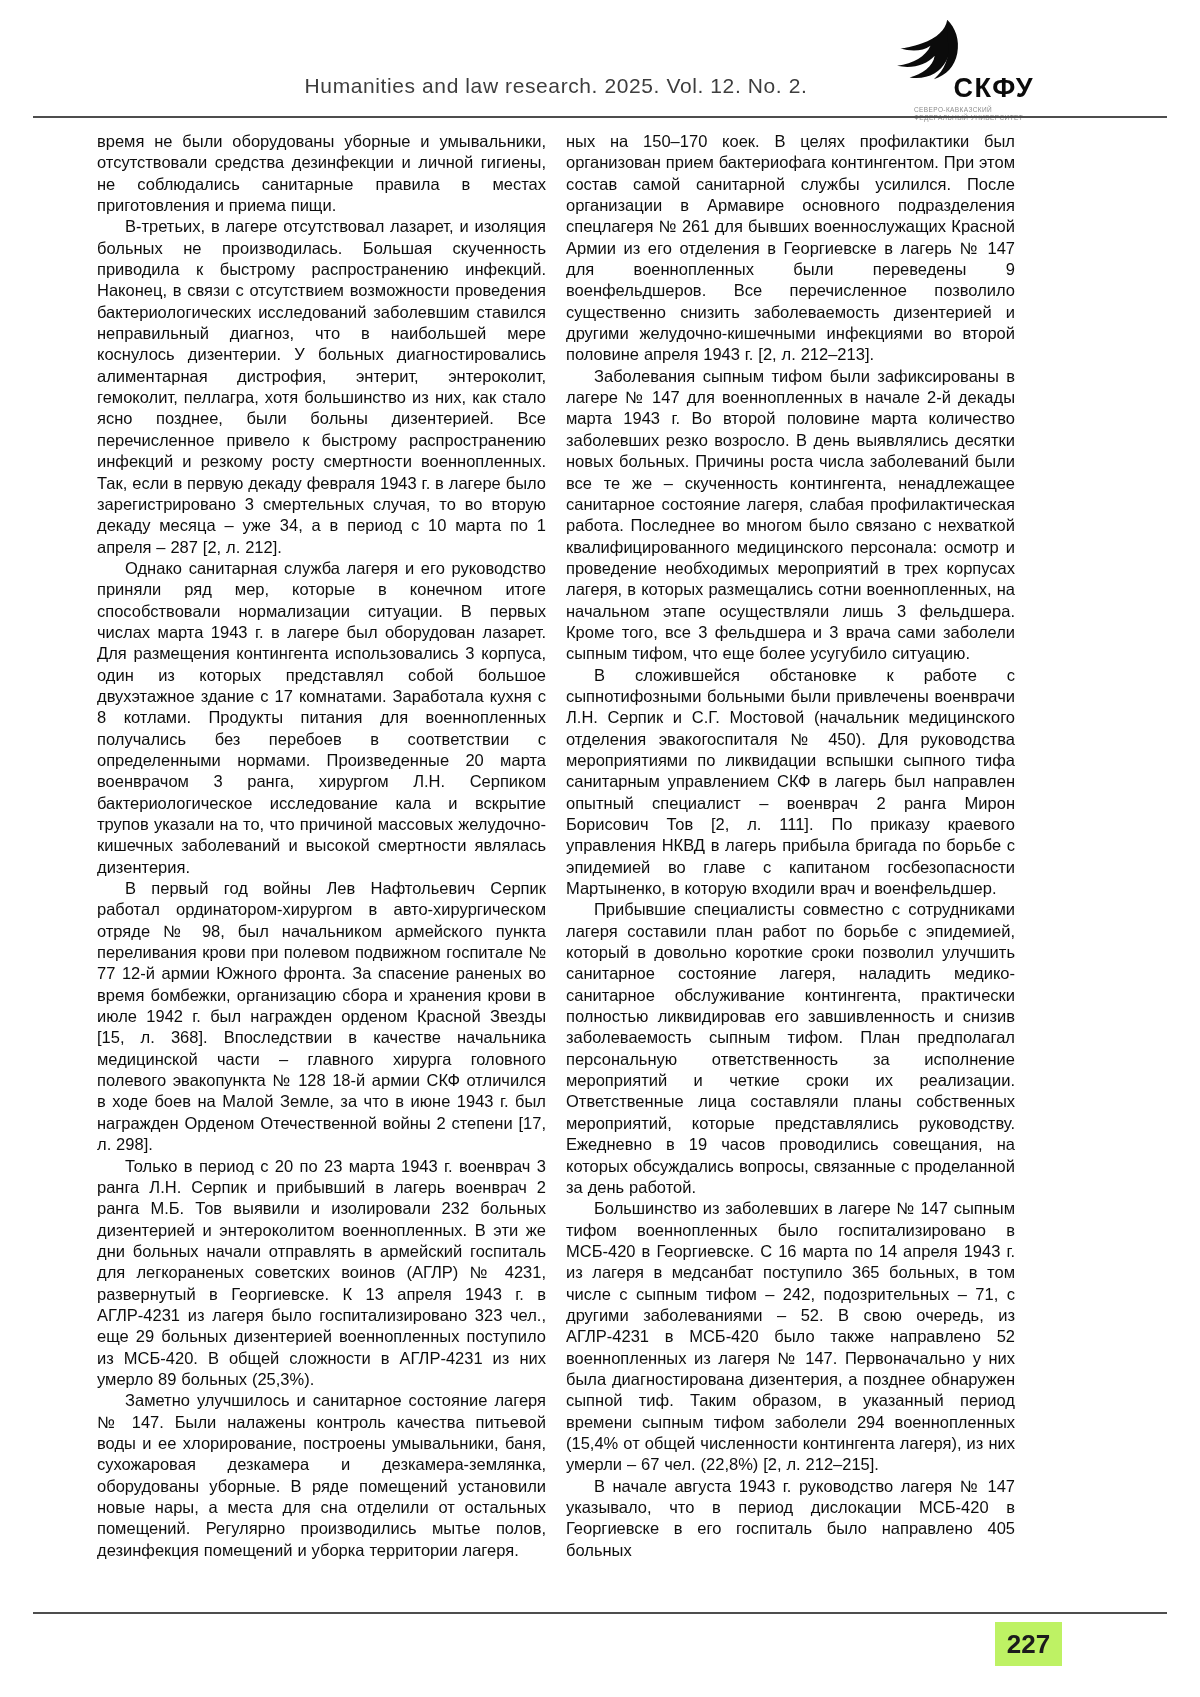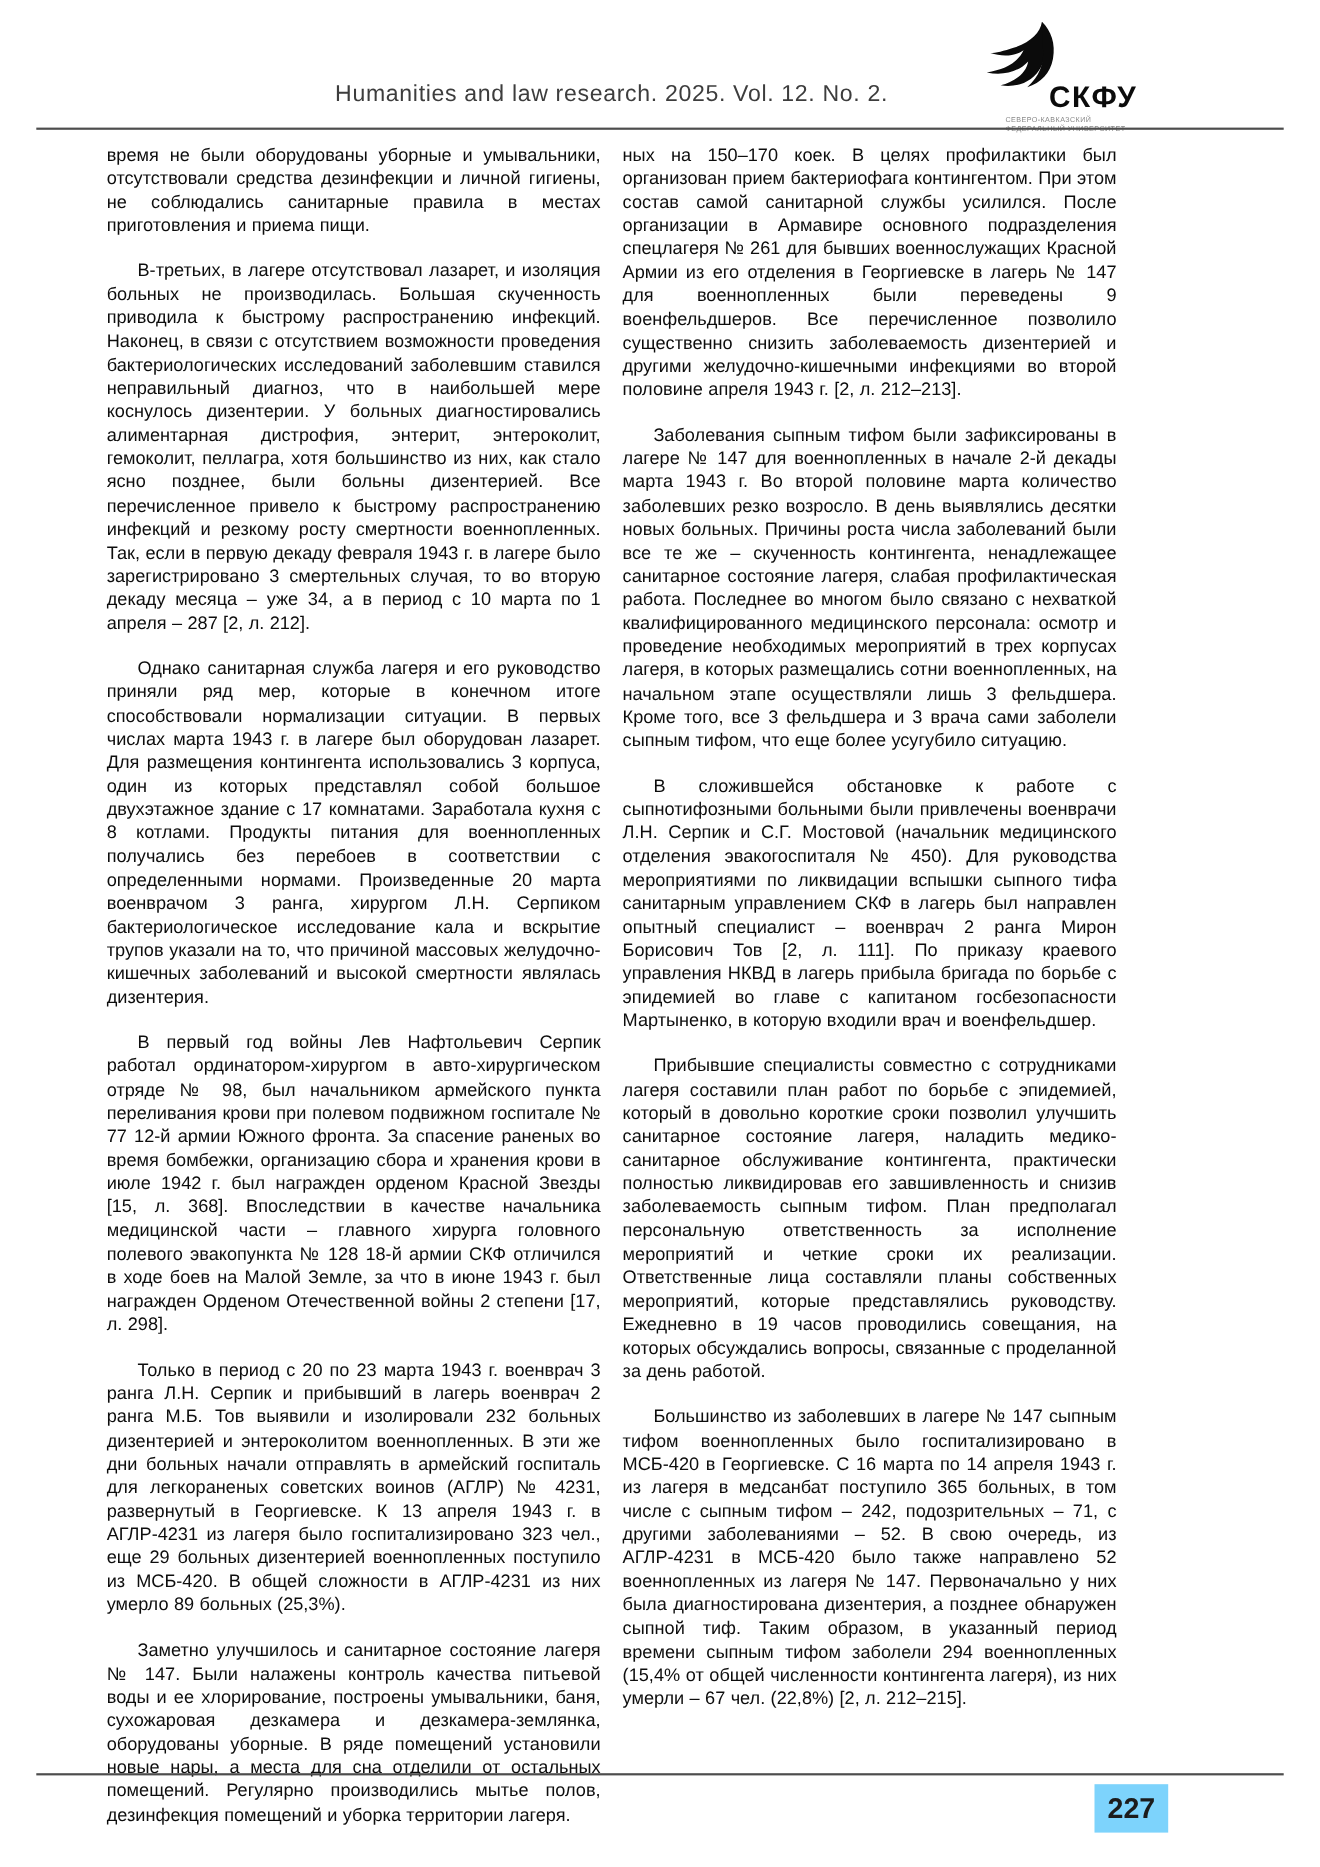--- a/index.html
+++ b/index.html
@@ -73,28 +73,28 @@
   .col {
     flex: 1 1 0;
     font-size: 16.5px;
     line-height: 21.35px;
     text-align: justify;
     hyphens: auto;
     -webkit-hyphens: auto;
     word-spacing: 0.3px;
   }
   .col p { margin: 0; }
-  .col p.indent { text-indent: 28px; margin-top: 20px; }
+  .col p.indent { text-indent: 28px; }
   .page-number {
     position: absolute;
     top: 1622px;
     left: 995px;
     width: 67px;
     height: 44px;
-    background: #7dd3fc;
+    background: #bef264;
     color: #1c1c1c;
     font-size: 26px;
     font-weight: 700;
     display: flex;
     align-items: center;
     justify-content: center;
   }
 </style>
 </head>
 <body>
@@ -136,20 +136,21 @@
         <p class="indent">В первый год войны Лев Нафтольевич Серпик работал ординатором-хирургом в авто-хирургическом отряде № 98, был начальником армейского пункта переливания крови при полевом подвижном госпитале № 77 12-й армии Южного фронта. За спасение раненых во время бомбежки, организацию сбора и хранения крови в июле 1942 г. был награжден орденом Красной Звезды [15, л. 368]. Впоследствии в качестве начальника медицинской части – главного хирурга головного полевого эвакопункта № 128 18-й армии СКФ отличился в ходе боев на Малой Земле, за что в июне 1943 г. был награжден Орденом Отечественной войны 2 степени [17, л. 298].</p>
         <p class="indent">Только в период с 20 по 23 марта 1943 г. военврач 3 ранга Л.Н. Серпик и прибывший в лагерь военврач 2 ранга М.Б. Тов выявили и изолировали 232 больных дизентерией и энтероколитом военнопленных. В эти же дни больных начали отправлять в армейский госпиталь для легкораненых советских воинов (АГЛР) № 4231, развернутый в Георгиевске. К 13 апреля 1943 г. в АГЛР-4231 из лагеря было госпитализировано 323 чел., еще 29 больных дизентерией военнопленных поступило из МСБ-420. В общей сложности в АГЛР-4231 из них умерло 89 больных (25,3%).</p>
         <p class="indent">Заметно улучшилось и санитарное состояние лагеря № 147. Были налажены контроль качества питьевой воды и ее хлорирование, построены умывальники, баня, сухожаровая дезкамера и дезкамера-землянка, оборудованы уборные. В ряде помещений установили новые нары, а места для сна отделили от остальных помещений. Регулярно производились мытье полов, дезинфекция помещений и уборка территории лагеря.</p>
       </div>
     <div class="col" lang="ru">
         <p class="">ных на 150–170 коек. В целях профилактики был организован прием бактериофага контингентом. При этом состав самой санитарной службы усилился. После организации в Армавире основного подразделения спецлагеря № 261 для бывших военнослужащих Красной Армии из его отделения в Георгиевске в лагерь № 147 для военнопленных были переведены 9 военфельдшеров. Все перечисленное позволило существенно снизить заболеваемость дизентерией и другими желудочно-кишечными инфекциями во второй половине апреля 1943 г. [2, л. 212–213].</p>
         <p class="indent">Заболевания сыпным тифом были зафиксированы в лагере № 147 для военнопленных в начале 2-й декады марта 1943 г. Во второй половине марта количество заболевших резко возросло. В день выявлялись десятки новых больных. Причины роста числа заболеваний были все те же – скученность контингента, ненадлежащее санитарное состояние лагеря, слабая профилактическая работа. Последнее во многом было связано с нехваткой квалифицированного медицинского персонала: осмотр и проведение необходимых мероприятий в трех корпусах лагеря, в которых размещались сотни военнопленных, на начальном этапе осуществляли лишь 3 фельдшера. Кроме того, все 3 фельдшера и 3 врача сами заболели сыпным тифом, что еще более усугубило ситуацию.</p>
         <p class="indent">В сложившейся обстановке к работе с сыпнотифозными больными были привлечены военврачи Л.Н. Серпик и С.Г. Мостовой (начальник медицинского отделения эвакогоспиталя № 450). Для руководства мероприятиями по ликвидации вспышки сыпного тифа санитарным управлением СКФ в лагерь был направлен опытный специалист – военврач 2 ранга Мирон Борисович Тов [2, л. 111]. По приказу краевого управления НКВД в лагерь прибыла бригада по борьбе с эпидемией во главе с капитаном госбезопасности Мартыненко, в которую входили врач и военфельдшер.</p>
         <p class="indent">Прибывшие специалисты совместно с сотрудниками лагеря составили план работ по борьбе с эпидемией, который в довольно короткие сроки позволил улучшить санитарное состояние лагеря, наладить медико-санитарное обслуживание контингента, практически полностью ликвидировав его завшивленность и снизив заболеваемость сыпным тифом. План предполагал персональную ответственность за исполнение мероприятий и четкие сроки их реализации. Ответственные лица составляли планы собственных мероприятий, которые представлялись руководству. Ежедневно в 19 часов проводились совещания, на которых обсуждались вопросы, связанные с проделанной за день работой.</p>
         <p class="indent">Большинство из заболевших в лагере № 147 сыпным тифом военнопленных было госпитализировано в МСБ-420 в Георгиевске. С 16 марта по 14 апреля 1943 г. из лагеря в медсанбат поступило 365 больных, в том числе с сыпным тифом – 242, подозрительных – 71, с другими заболеваниями – 52. В свою очередь, из АГЛР-4231 в МСБ-420 было также направлено 52 военнопленных из лагеря № 147. Первоначально у них была диагностирована дизентерия, а позднее обнаружен сыпной тиф. Таким образом, в указанный период времени сыпным тифом заболели 294 военнопленных (15,4% от общей численности контингента лагеря), из них умерли – 67 чел. (22,8%) [2, л. 212–215].</p>
+        <p class="indent">В начале августа 1943 г. руководство лагеря № 147 указывало, что в период дислокации МСБ-420 в Георгиевске в его госпиталь было направлено 405 больных</p>
       </div>
   </main>
 
   <div class="rule rule-bottom"></div>
 
   <div class="page-number">227</div>
 
 </div>
 
 </body></html>

